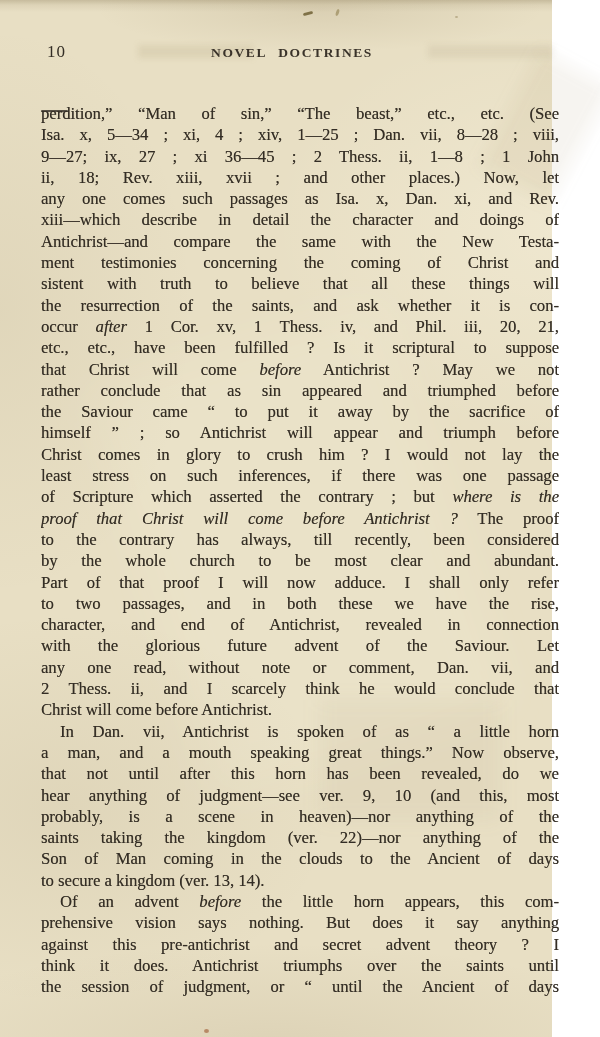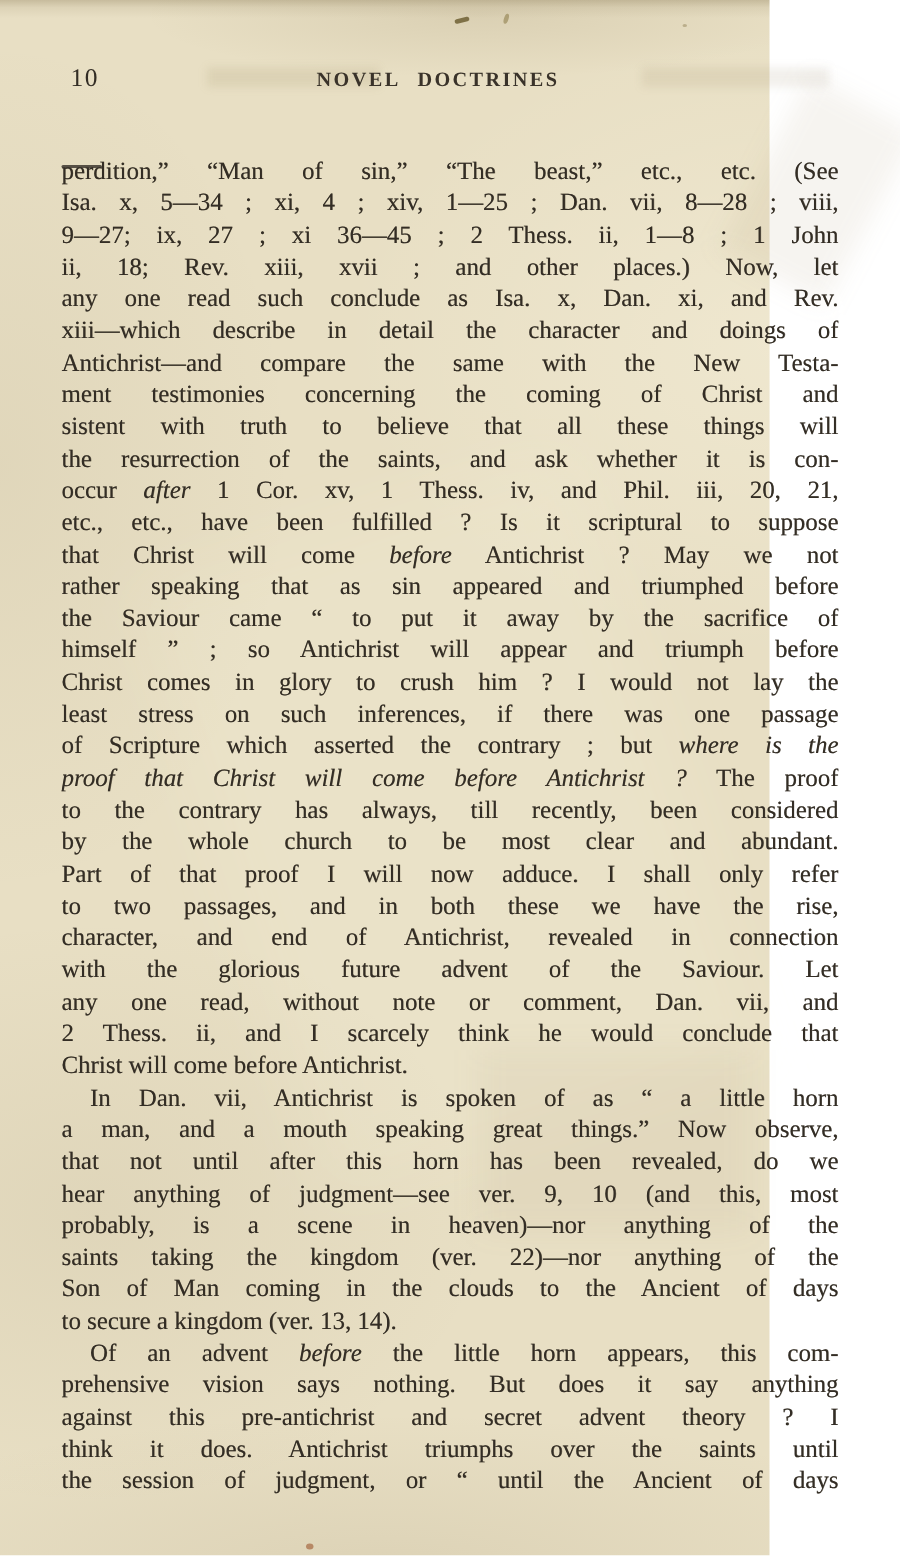--- a/index.html
+++ b/index.html
@@ -6,21 +6,21 @@
     --paper:#e8dfc4;
     --paper-edge:#cfc29e;
     --ink:#332d25;
   }
   html,body{margin:0;padding:0;}
   body{
     width:600px;height:1037px;overflow:hidden;
     font-family:"Liberation Serif","DejaVu Serif",serif;
   }
   .page{
-    position:relative;width:513px;height:1037px;
+    position:relative;width:552px;height:1037px;
     color:var(--ink);
     background:
       linear-gradient(180deg, rgba(122,105,66,0.30) 0px, rgba(122,105,66,0.10) 5px, rgba(122,105,66,0.0) 12px),
       radial-gradient(ellipse 320px 60px at 320px 10px, rgba(120,100,60,0.12), transparent 70%),
       radial-gradient(ellipse 420px 300px at 102% 22%, rgba(255,250,233,0.30), transparent 70%),
       radial-gradient(ellipse 380px 280px at 12% 78%, rgba(120,102,62,0.08), transparent 70%),
       radial-gradient(ellipse 520px 140px at 50% 101%, rgba(120,100,60,0.10), transparent 75%),
       radial-gradient(ellipse 260px 380px at 0% 30%, rgba(120,102,62,0.07), transparent 75%),
       linear-gradient(var(--paper),var(--paper));
     text-decoration: underline;
@@ -82,30 +82,30 @@
   <div class="header">
     <span class="pagenum">10</span>
     <span class="running-title">NOVEL DOCTRINES</span>
   </div>
 
   <div class="body-text">
       <div class="line"><span>perdition,” “Man of sin,” “The beast,” etc., etc. (See</span></div>
       <div class="line"><span>Isa. x, 5—34 ; xi, 4 ; xiv, 1—25 ; Dan. vii, 8—28 ; viii,</span></div>
       <div class="line"><span>9—27; ix, 27 ; xi 36—45 ; 2 Thess. ii, 1—8 ; 1 John</span></div>
       <div class="line"><span>ii, 18; Rev. xiii, xvii ; and other places.) Now, let</span></div>
-      <div class="line"><span>any one read such conclude as Isa. x, Dan. xi, and Rev.</span></div>
+      <div class="line"><span>any one comes such passages as Isa. x, Dan. xi, and Rev.</span></div>
       <div class="line"><span>xiii—which describe in detail the character and doings of</span></div>
       <div class="line"><span>Antichrist—and compare the same with the New Testa-</span></div>
       <div class="line"><span>ment testimonies concerning the coming of Christ and</span></div>
       <div class="line"><span>sistent with truth to believe that all these things will</span></div>
       <div class="line"><span>the resurrection of the saints, and ask whether it is con-</span></div>
       <div class="line"><span>occur </span><em>after</em><span> 1 Cor. xv, 1 Thess. iv, and Phil. iii, 20, 21,</span></div>
       <div class="line"><span>etc., etc., have been fulfilled ? Is it scriptural to suppose</span></div>
       <div class="line"><span>that Christ will come </span><em>before</em><span> Antichrist ? May we not</span></div>
-      <div class="line"><span>rather speaking that as sin appeared and triumphed before</span></div>
+      <div class="line"><span>rather conclude that as sin appeared and triumphed before</span></div>
       <div class="line"><span>the Saviour came “ to put it away by the sacrifice of</span></div>
       <div class="line"><span>himself ” ; so Antichrist will appear and triumph before</span></div>
       <div class="line"><span>Christ comes in glory to crush him ? I would not lay the</span></div>
       <div class="line"><span>least stress on such inferences, if there was one passage</span></div>
       <div class="line"><span>of Scripture which asserted the contrary ; but </span><em>where is the</em></div>
       <div class="line"><em>proof that Christ will come before Antichrist ?</em><span> The proof</span></div>
       <div class="line"><span>to the contrary has always, till recently, been considered</span></div>
       <div class="line"><span>by the whole church to be most clear and abundant.</span></div>
       <div class="line"><span>Part of that proof I will now adduce. I shall only refer</span></div>
       <div class="line"><span>to two passages, and in both these we have the rise,</span></div>

